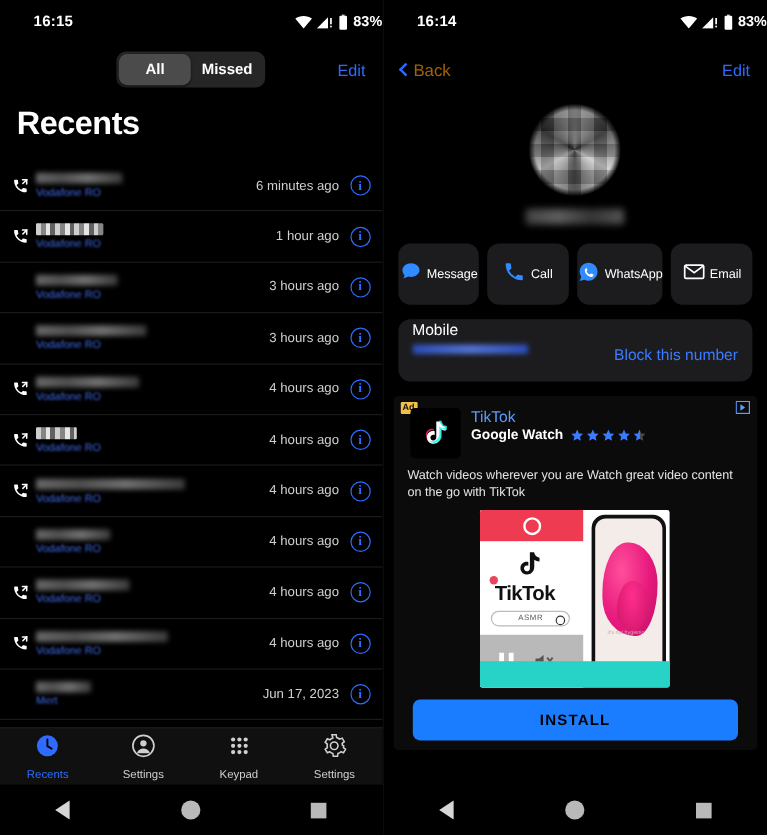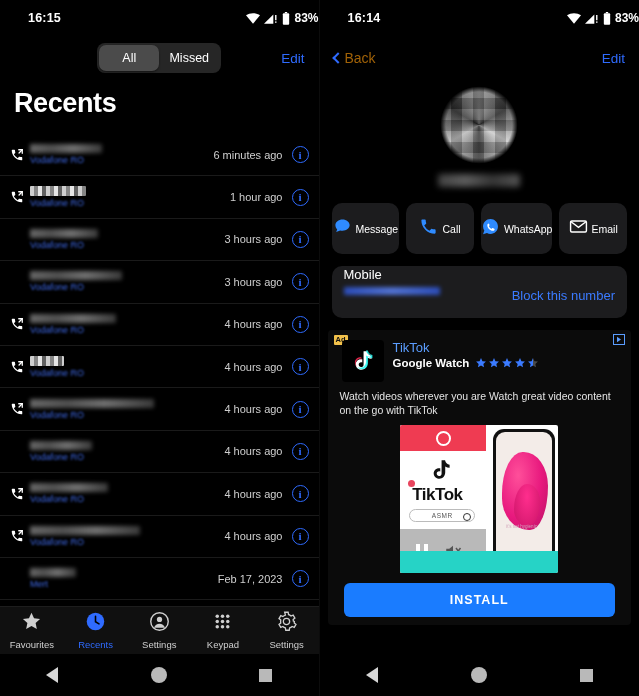--- a/index.html
+++ b/index.html
@@ -24,21 +24,21 @@
   .sb-pct { font-size: 12px; font-weight: bold; }
   .ic-wifi { width: 14px; height: 11px; }
   .ic-sig  { width: 14px; height: 11px; }
   .ic-bat  { width: 8px; height: 13px; }
 
   
   .topbar-l { height: 44px; display: flex; align-items: center; padding: 0 14px; position: relative; }
   .segmented {
     position: absolute; left: 50%; transform: translateX(-50%);
     display: flex; background: #262626; border-radius: 8px; padding: 2px;
-    width: 124px; height: 30px;
+    width: 124px; height: 30px; font-weight: bold;
   }
   .seg {
     flex: 1; display: flex; align-items: center; justify-content: center;
     font-size: 12.5px; color: #fff; border-radius: 7px;
   }
   .seg.active { background: #4b4b4b; box-shadow: 0 1px 2px rgba(0,0,0,.5); }
   .edit-link { margin-left: auto; color: #2f6bff; font-size: 13.5px; }
 
   
   .page-title { color: #fff; font-size: 27px; font-weight: bold; padding: 8px 14px 10px; letter-spacing: -.4px; }
@@ -183,21 +183,21 @@
     position: absolute; left: 18px; top: 52px; width: 26px; height: 42px;
     background: radial-gradient(ellipse at 50% 30%, #ff2e8d, #cc1468);
     border-radius: 50% 50% 45% 55% / 60% 40% 60% 40%;
   }
   .cr-teal { position: absolute; left: 0; bottom: 0; width: 158px; height: 22px; background: #26d3c6; }
   .cr-capt { position: absolute; left: 10px; top: 92px; font-size: 4.5px; color: #d3a7bb; }
 
   .install-btn {
     margin: 10px 8px 0; height: 34px; background: #1a7cff; border-radius: 6px;
     display: flex; align-items: center; justify-content: center;
-    color: #ffffff; font-size: 12.5px; font-weight: bold; letter-spacing: 1px;
+    color: #000000; font-size: 12.5px; font-weight: bold; letter-spacing: 1px;
   }
 </style>
 </head>
 <body>
 
 <div class="screen">
 
   <div class="panel left">
 
     <div class="statusbar">
@@ -361,36 +361,30 @@
           </div>
           <div class="call-time">4 hours ago</div>
           <div class="info-btn">i</div>
         </div>
         <div class="call-row">
           <div class="call-icon"></div>
           <div class="call-mid">
             <div class="redact" style="width: 46px;"></div>
             <div class="sub-text">Mert</div>
           </div>
-          <div class="call-time">Feb 17, 2023</div>
+          <div class="call-time">Jun 17, 2023</div>
           <div class="info-btn">i</div>
         </div>
         <div class="call-row">
           <div class="call-icon"></div>
           <div class="call-time"></div>
         </div>
       </div>
 
     <div class="tabbar" id="tabbar">
-        <div class="tab">
-          <span><svg viewBox="0 0 24 24">
-              <path d="M12 2l2.9 6.3 6.9.8-5.1 4.7 1.4 6.8L12 17.2 5.9 20.6l1.4-6.8L2.2 9.1l6.9-.8z" fill="currentColor"></path>
-            </svg></span>
-          <span class="tl">Favourites</span>
-        </div>
         <div class="tab active">
           <span><svg viewBox="0 0 24 24">
               <circle cx="12" cy="12" r="10" fill="currentColor"></circle>
               <path d="M12 6v6.3l4 2.4" stroke="#000" stroke-width="1.8" fill="none" stroke-linecap="round"></path>
             </svg></span>
           <span class="tl">Recents</span>
         </div>
         <div class="tab">
           <span><svg viewBox="0 0 24 24">
               <circle cx="12" cy="12" r="10" fill="none" stroke="currentColor" stroke-width="1.6"></circle>

